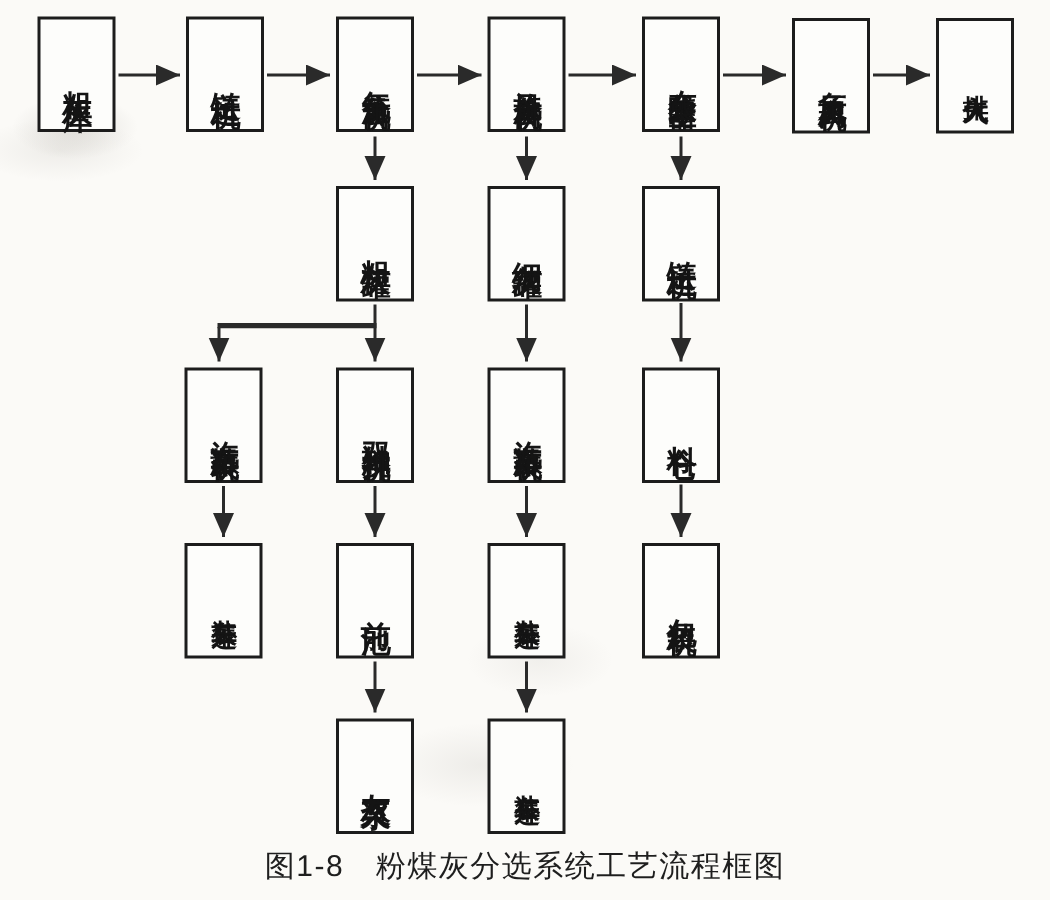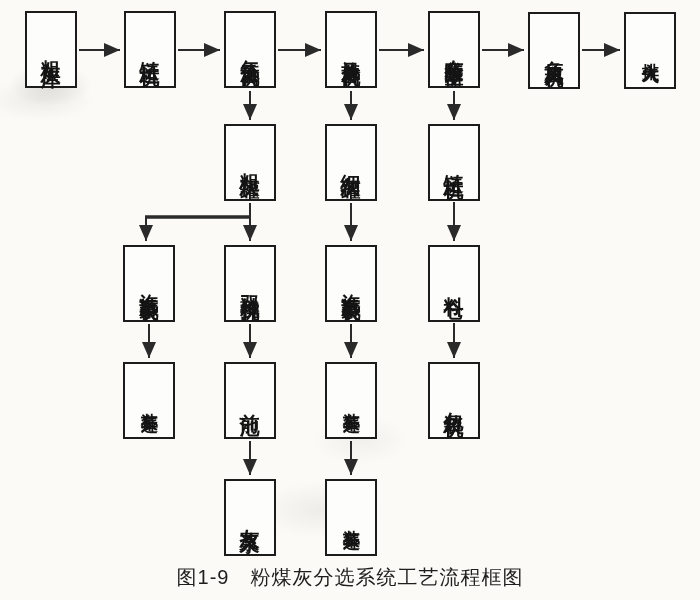--- a/index.html
+++ b/index.html
@@ -185,14 +185,14 @@
     <span class="vtext">包装机</span>
   </div>
 
   <div class="node n18 c3">
     <span class="vtext">灰浆泵</span>
   </div>
   <div class="node n19 c4">
     <span class="vtext">装车外运</span>
   </div>
 
-  <div class="caption">图1-9　粉煤灰分选系统工艺流程框图</div>
+  <div class="caption">图1-8　粉煤灰分选系统工艺流程框图</div>
 </div>
 
 </body></html>

